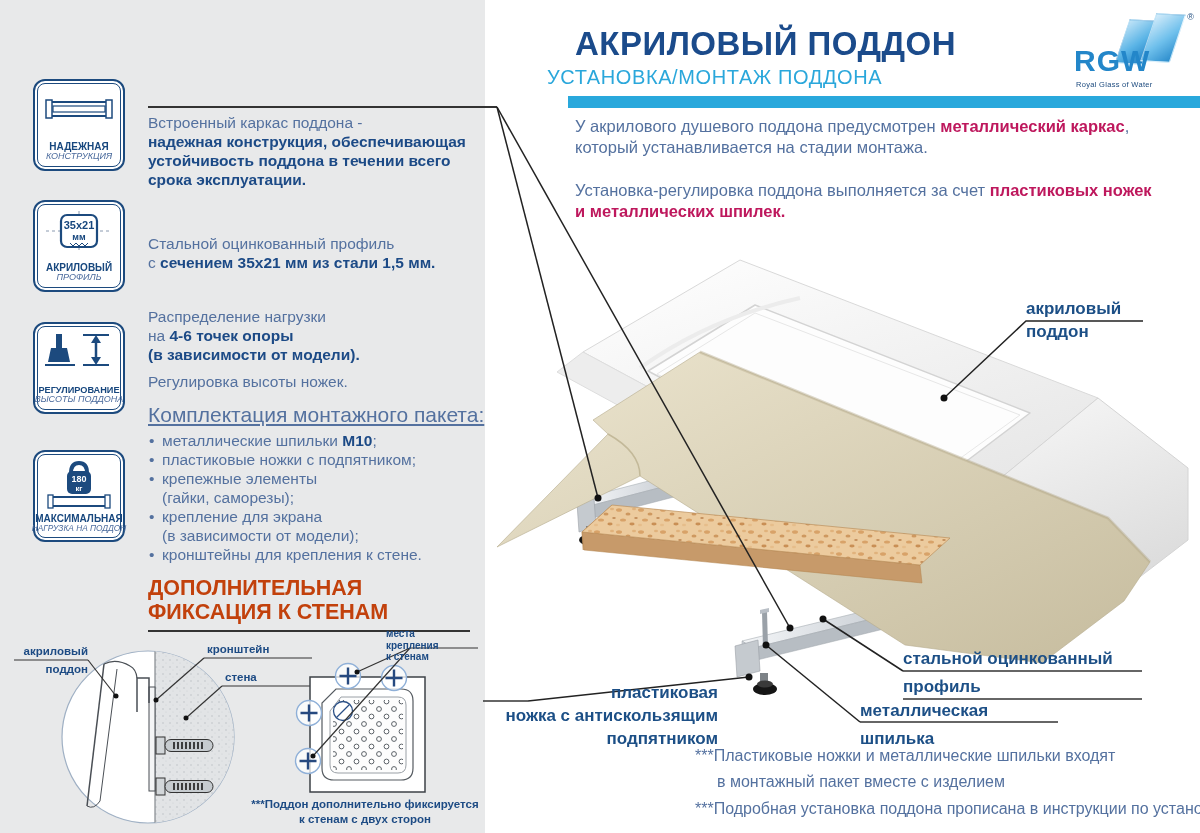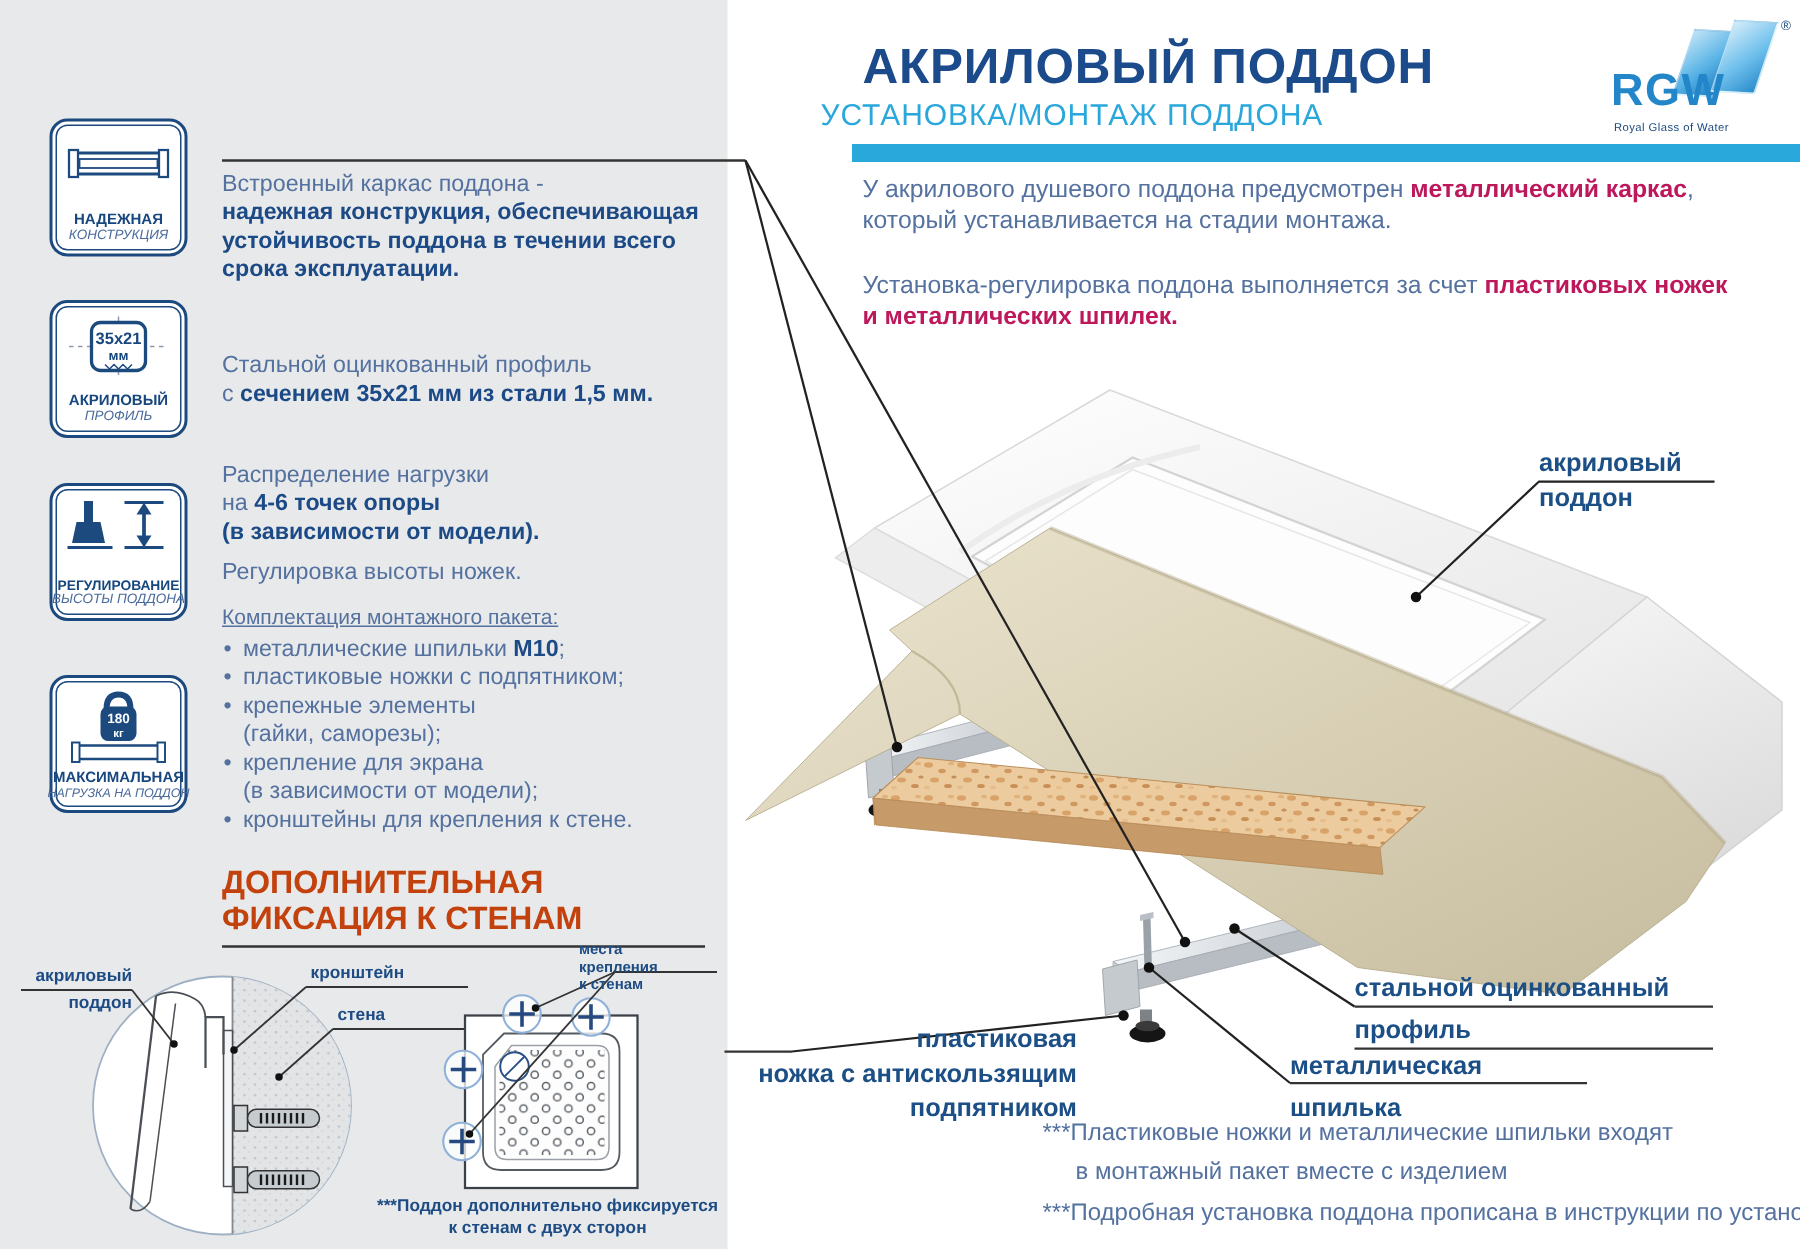--- a/index.html
+++ b/index.html
@@ -9,21 +9,21 @@
   .left-panel{left:0;top:0;width:485px;height:833px;background:#e8e9ea;}
   
   .icon-box{width:92px;height:92px;background:#fff;border:2.2px solid #1c4a7e;border-radius:12px;box-sizing:border-box;padding:2px;}
   .icon-inner{width:100%;height:100%;border:1.2px solid #1c4a7e;border-radius:8px;box-sizing:border-box;display:flex;flex-direction:column;align-items:center;justify-content:space-between;padding:5px 16px 4px;}
   .ic-l1{font-weight:bold;font-size:10px;color:#17477e;text-align:center;line-height:1.1;white-space:nowrap;}
   .ic-l2{font-size:9px;color:#4a6a9c;text-align:center;line-height:1.1;white-space:nowrap;font-style:italic;}
   
   .h1{font-size:19.5px;font-weight:bold;color:#124a86;letter-spacing:.2px;}
   .body-txt{font-size:15.5px;line-height:19px;color:#54719f;white-space:pre-line;}
   .body-txt b{color:#1c4a86;}
-  .kit-title{font-size:14px;color:#54719f;text-decoration:underline;}
+  .kit-title{font-size:21px;color:#54719f;text-decoration:underline;}
   ul.kit{list-style:none;margin:4px 0 0 0;padding:0;}
   ul.kit li{position:relative;padding-left:14px;font-size:15.5px;line-height:19px;color:#54719f;white-space:pre-line;}
   ul.kit li::before{content:"•";position:absolute;left:1px;color:#54719f;}
   ul.kit b{color:#1c4a86;}
   .h2{font-size:21.5px;font-weight:bold;color:#c2410c;line-height:24px;}
   
   .title{font-size:33px;font-weight:bold;color:#1b4b8b;letter-spacing:.5px;white-space:nowrap;}
   .subtitle{font-size:20px;color:#2aa7db;letter-spacing:.6px;white-space:nowrap;}
   .bluebar{left:568px;top:96px;width:632px;height:12px;background:#29a8dc;}
   .intro{font-size:16.5px;line-height:21px;color:#54719f;}

